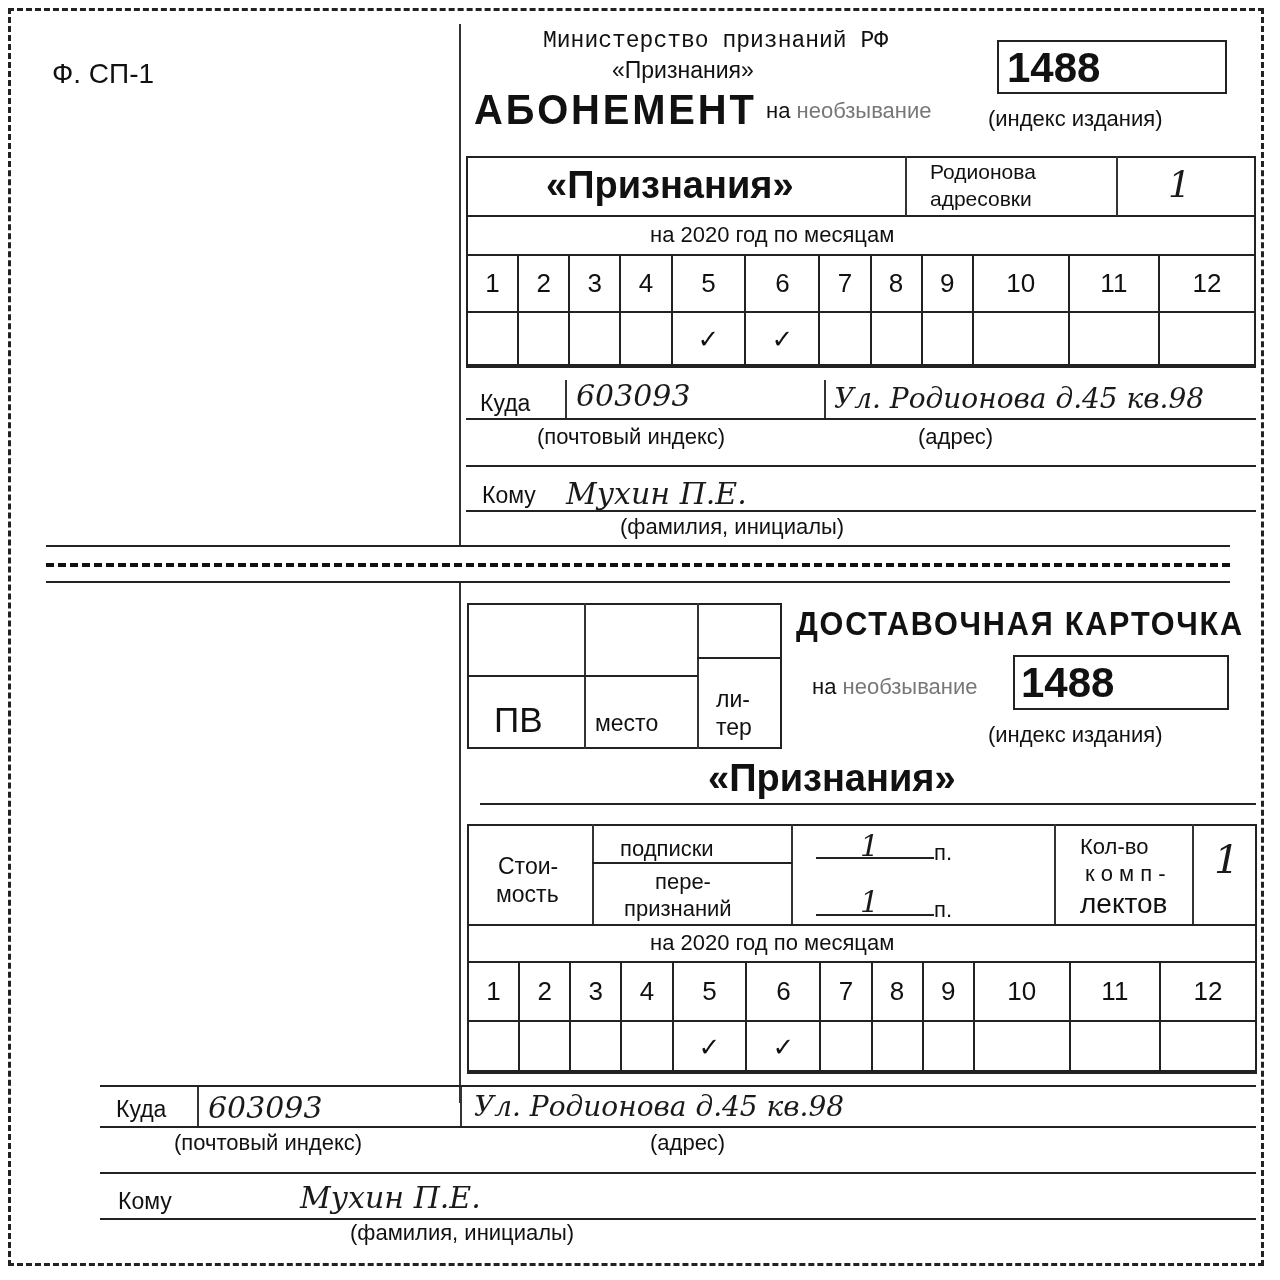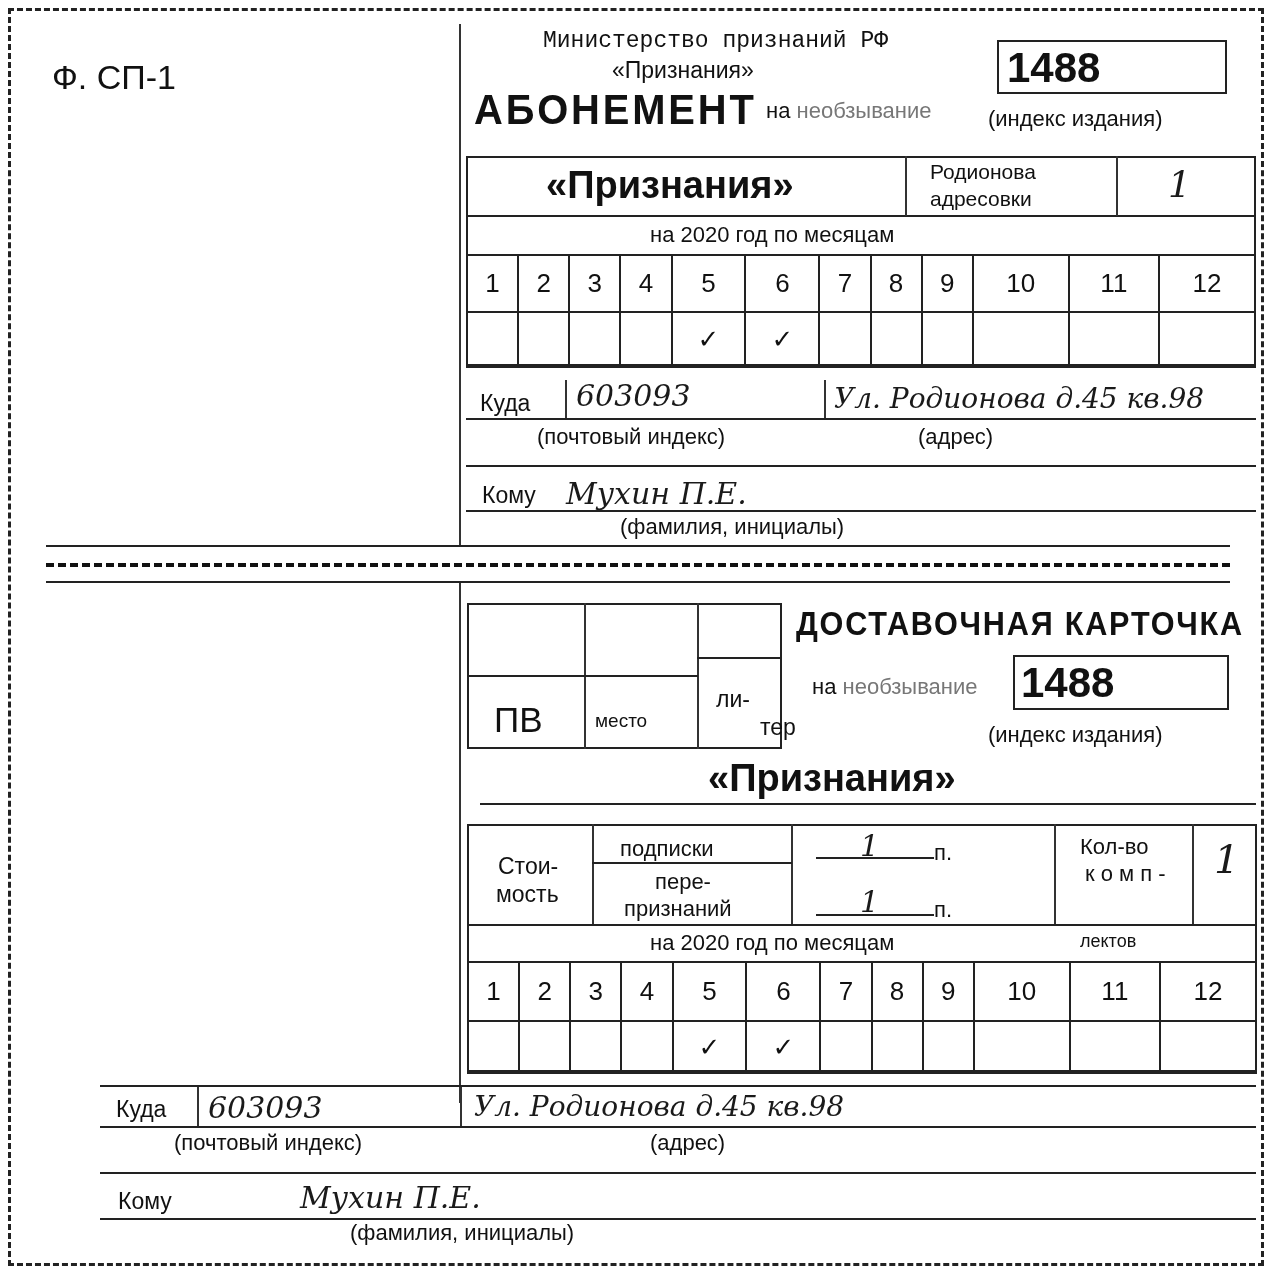--- a/index.html
+++ b/index.html
@@ -14,21 +14,21 @@
   table.grid td{border:2px solid #222;text-align:center;padding:0;font-size:26px;}
   .box{position:absolute;border:2px solid #222;box-sizing:border-box;}
   .gray{color:#777;}
   .check{font-family:"DejaVu Sans",sans-serif;font-size:34px;}
 </style>
 </head>
 <body>
 
 <div class="outer"></div>
 
-<div class="t" style="left:52px;top:58px;font-size:34px;">Ф. СП-1</div>
+<div class="t" style="left:52px;top:58px;font-size:28px;">Ф. СП-1</div>
 
 <div class="vline" style="left:459px;top:24px;height:522px;"></div>
 <div class="vline" style="left:459px;top:583px;height:520px;"></div>
 
 <div class="t" style="left:543px;top:28px;font-size:23px;font-family:Liberation Mono, monospace;">Министерство признаний РФ</div>
 <div class="t" style="left:612px;top:57px;font-size:23px;">«Признания»</div>
 <div class="t" style="left:474px;top:86px;font-size:42px;font-weight:bold;letter-spacing:3px;transform:scaleX(0.95);transform-origin:left;">АБОНЕМЕНТ</div>
 <div class="t" style="left:766px;top:98px;font-size:22px;"><span>на</span> <span class="gray">необзывание</span></div>
 <div class="box" style="left:997px;top:40px;width:230px;height:54px;">
   <div class="t" style="left:8px;top:2px;font-size:42px;font-weight:bold;">1488</div>
@@ -96,23 +96,23 @@
 <div class="hline" style="left:46px;top:545px;width:1184px;"></div>
 <div class="dashline" style="left:46px;top:563px;width:1184px;"></div>
 <div class="hline" style="left:46px;top:581px;width:1184px;"></div>
 
 <div class="box" style="left:467px;top:603px;width:315px;height:146px;"></div>
 <div class="vline" style="left:584px;top:603px;height:146px;"></div>
 <div class="vline" style="left:697px;top:603px;height:146px;"></div>
 <div class="hline" style="left:467px;top:675px;width:231px;"></div>
 <div class="hline" style="left:697px;top:657px;width:85px;"></div>
 <div class="t" style="left:494px;top:700px;font-size:35px;">ПВ</div>
-<div class="t" style="left:595px;top:710px;font-size:19px;">место</div>
+<div class="t" style="left:595px;top:710px;font-size:23px;">место</div>
 <div class="t" style="left:716px;top:686px;font-size:23px;">ли-</div>
-<div class="t" style="left:760px;top:714px;font-size:23px;">тер</div>
+<div class="t" style="left:716px;top:714px;font-size:23px;">тер</div>
 
 <div class="t" style="left:796px;top:604px;font-size:34px;font-weight:bold;letter-spacing:2px;transform:scaleX(0.9);transform-origin:left;">ДОСТАВОЧНАЯ КАРТОЧКА</div>
 <div class="t" style="left:812px;top:674px;font-size:22px;"><span>на</span> <span class="gray">необзывание</span></div>
 <div class="box" style="left:1013px;top:655px;width:216px;height:55px;">
   <div class="t" style="left:6px;top:2px;font-size:42px;font-weight:bold;">1488</div>
 </div>
 <div class="t" style="left:988px;top:722px;font-size:22px;">(индекс издания)</div>
 <div class="t" style="left:708px;top:757px;font-size:38px;font-weight:bold;">«Признания»</div>
 <div class="hline" style="left:480px;top:803px;width:776px;"></div>
 
@@ -128,21 +128,21 @@
 <div class="t" style="left:655px;top:869px;font-size:22px;">пере-</div>
 <div class="t" style="left:624px;top:896px;font-size:22px;">признаний</div>
 <div class="hline" style="left:816px;top:857px;width:118px;height:2px;"></div>
 <div class="t hw" style="left:860px;top:828px;font-size:30px;">1</div>
 <div class="t" style="left:934px;top:840px;font-size:22px;">п.</div>
 <div class="hline" style="left:816px;top:914px;width:118px;height:2px;"></div>
 <div class="t hw" style="left:860px;top:884px;font-size:30px;">1</div>
 <div class="t" style="left:934px;top:897px;font-size:22px;">п.</div>
 <div class="t" style="left:1080px;top:834px;font-size:22px;">Кол-во</div>
 <div class="t" style="left:1085px;top:861px;font-size:22px;">к о м п -</div>
-<div class="t" style="left:1080px;top:888px;font-size:18px;margin-top:43px;">лектов</div>
+<div class="t" style="left:1080px;top:888px;font-size:28px;">лектов</div>
 <div class="t hw" style="left:1214px;top:836px;font-size:40px;">1</div>
 <div class="hline" style="left:467px;top:924px;width:790px;"></div>
 <div class="t" style="left:650px;top:930px;font-size:22px;">на 2020 год по месяцам</div>
 <div class="hline" style="left:467px;top:961px;width:790px;"></div>
 
 <table class="grid" style="left:467px;top:961px;width:790px;">
   <tbody>
       <tr style="height:59px;">
     <td>1</td>
     <td>2</td>

